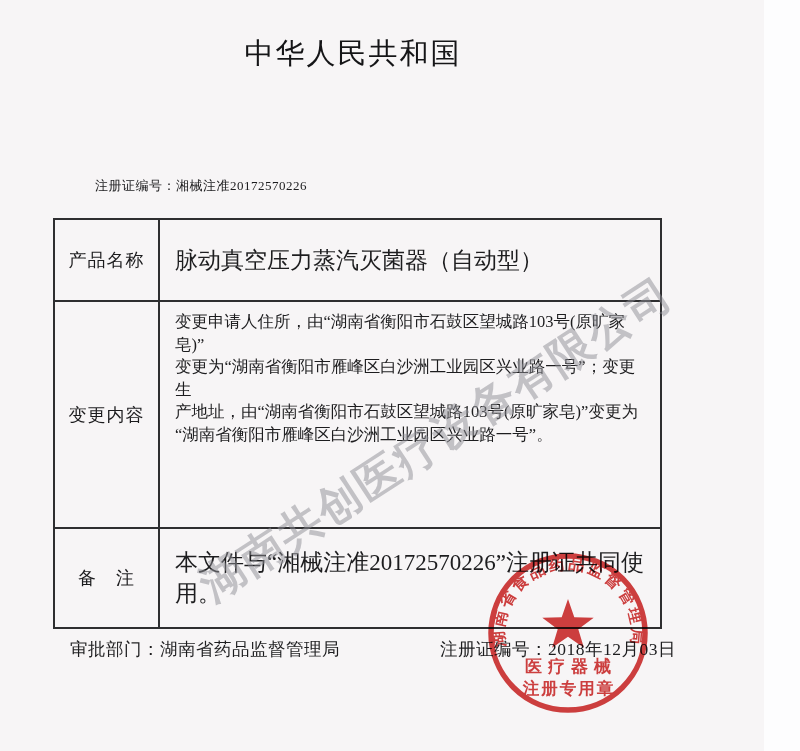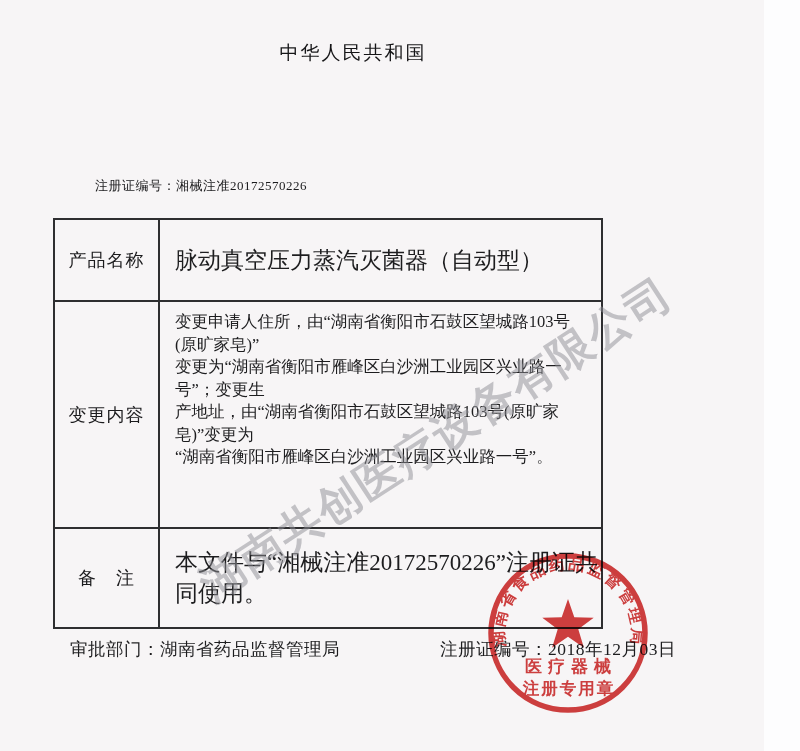--- a/index.html
+++ b/index.html
@@ -13,31 +13,31 @@
     overflow:hidden;
   }
 
   .scan-edge {
     position:absolute; right:0; top:0; width:36px; height:751px;
     background:#fdfdfe;
   }
 
   .doc-title {
     position:absolute; top:36px; left:0; width:706px;
-    text-align:center; font-size:19px; line-height:34px;
+    text-align:center; font-size:29px; line-height:34px;
     letter-spacing:2px; color:#151517; font-weight:400;
   }
 
   .reg-line {
     position:absolute; left:95px; top:177px; font-size:13px; color:#1b1b1d;
     letter-spacing:0.5px;
   }
 
   .doc-table {
-    position:absolute; left:53px; top:218px; width:550px; height:411px;
+    position:absolute; left:53px; top:218px; width:609px; height:411px;
     box-sizing:border-box; border:2px solid #2e2e30;
     display:grid; grid-template-columns:105px 1fr; grid-template-rows:80px 227px 1fr;
   }
   .cell { box-sizing:border-box; }
   .label-cell {
     border-right:2px solid #2e2e30;
     display:flex; align-items:center; justify-content:center;
     font-size:18px; letter-spacing:1px; color:#1b1b1d;
   }
   .rt { border-top:2px solid #2e2e30; }

